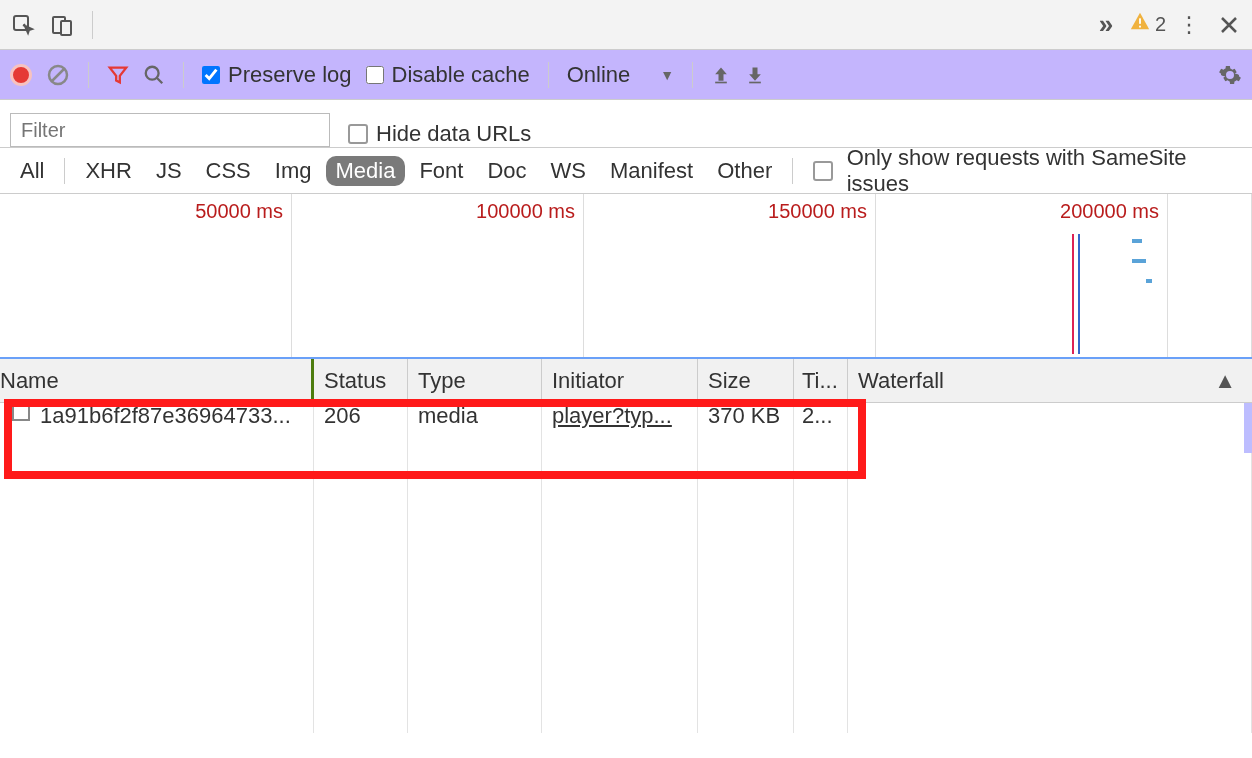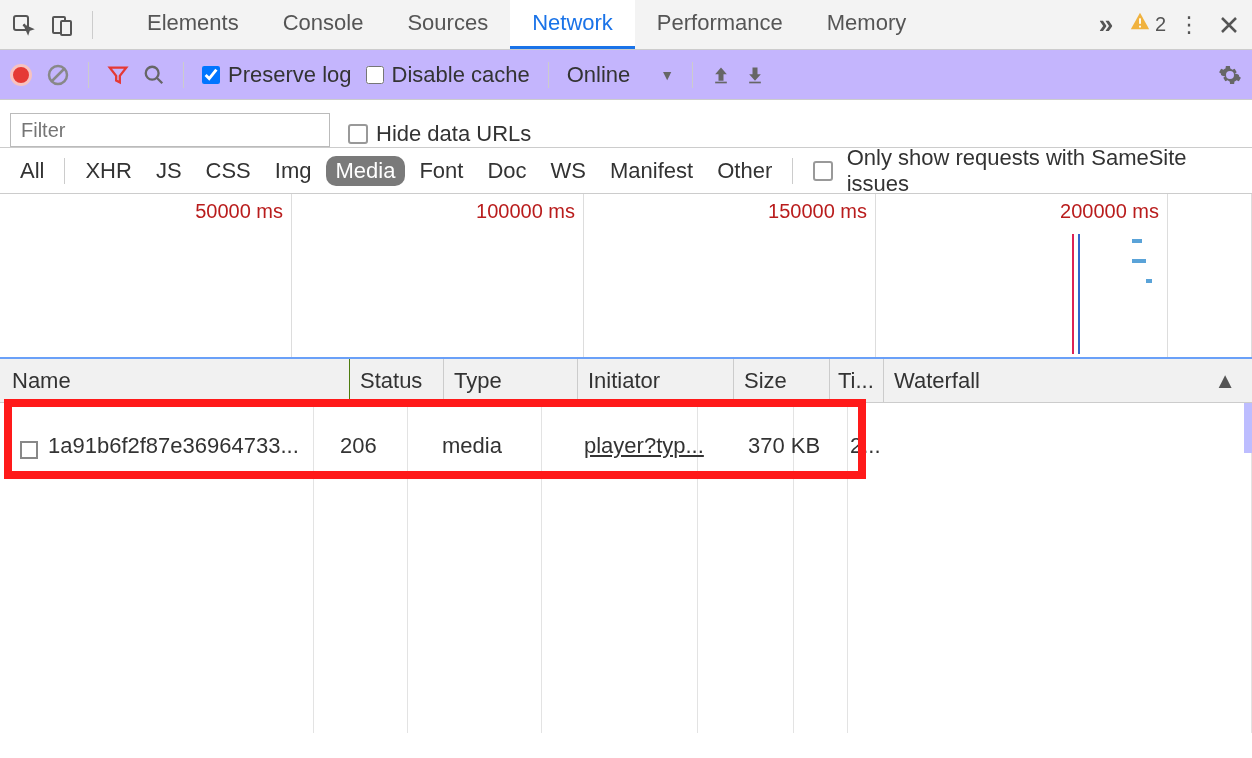--- a/index.html
+++ b/index.html
@@ -131,41 +131,41 @@
 
   
   .tblhead {
     display:flex;
     height:44px;
     background:#f1f1f1;
     border-bottom:1px solid #ccc;
     font-size:22px; color:#333;
     align-items:center;
   }
-  .col-name { width:350px; padding-left:12px; border-right:1px solid #4d7c0f; height:100%; display:flex; align-items:center;}
+  .col-name { width:314px; border-right:3px solid #4d7c0f; height:100%; display:flex; align-items:center;}
   .col-status { width:94px; padding-left:10px; border-right:1px solid #ccc; height:100%; display:flex; align-items:center;}
   .col-type { width:134px; padding-left:10px; border-right:1px solid #ccc; height:100%; display:flex; align-items:center;}
   .col-init { width:156px; padding-left:10px; border-right:1px solid #ccc; height:100%; display:flex; align-items:center;}
   .col-size { width:96px; padding-left:10px; border-right:1px solid #ccc; height:100%; display:flex; align-items:center;}
   .col-time { width:54px; padding-left:8px; border-right:1px solid #ccc; height:100%; display:flex; align-items:center;}
   .col-wf { flex:1; padding-left:10px; position:relative; display:flex; align-items:center;}
   .col-wf .sort { position:absolute; right:16px; color:#555; }
 
   
   .tblbody { position:relative; height: 330px; }
   .gridlines {
     position:absolute; inset:0; display:flex;
     pointer-events:none;
   }
   .gridlines > div { border-right:1px solid #e3e3e3; }
   .row {
     display:flex; height:56px; align-items:center; font-size:22px;
     position:relative; z-index:2;
   }
-  .row .cell { height:100%; display:flex; align-items:flex-end; overflow:hidden; white-space:nowrap; text-overflow:ellipsis;margin-left:8px; }
+  .row .cell { height:100%; display:flex; align-items:flex-start; overflow:hidden; white-space:nowrap; text-overflow:ellipsis; }
   .row .ck { width:18px; height:18px; border:2px solid #888; margin:0 10px 0 12px; flex-shrink:0;}
   .row .initlink { text-decoration: underline; color:#333; }
 
   .highlight-box {
     position:absolute;
     left:4px; top:-4px;
     width: 862px; height: 80px;
     border: 8px solid #ff1a1a;
     z-index:3;
     pointer-events:none;
@@ -185,28 +185,20 @@
         <path d="M12 12 l9 4 -3 1 -1 3 -4 -9"></path>
       </svg>
   </div>
   <div class="icon-btn">
     <svg width="24" height="24" viewBox="0 0 24 24" fill="none" stroke="currentColor" stroke-width="2">
         <rect x="2" y="4" width="12" height="16" rx="1"></rect>
         <rect x="10" y="8" width="10" height="14" rx="1" fill="#f3f3f3"></rect>
       </svg>
   </div>
   <div class="sep" style="width:1px;height:28px;background:#ccc;margin:0 6px"></div>
-  <div class="tabs">
-    <div class="tab">Elements</div>
-    <div class="tab">Console</div>
-    <div class="tab">Sources</div>
-    <div class="tab active">Network</div>
-    <div class="tab">Performance</div>
-    <div class="tab">Memory</div>
-  </div>
   <div class="spacer"></div>
   <div class="icon-btn" style="font-size:26px;font-weight:bold">»</div>
   <div class="warnings">
     <span class="warn-triangle">
       <svg width="22" height="22" viewBox="0 0 24 24" fill="#f0b23e">
           <path d="M12 2 L22 20 H2 Z"></path>
           <rect x="11" y="8" width="2" height="6" fill="#fff"></rect>
           <rect x="11" y="16" width="2" height="2" fill="#fff"></rect>
         </svg>
     </span>

